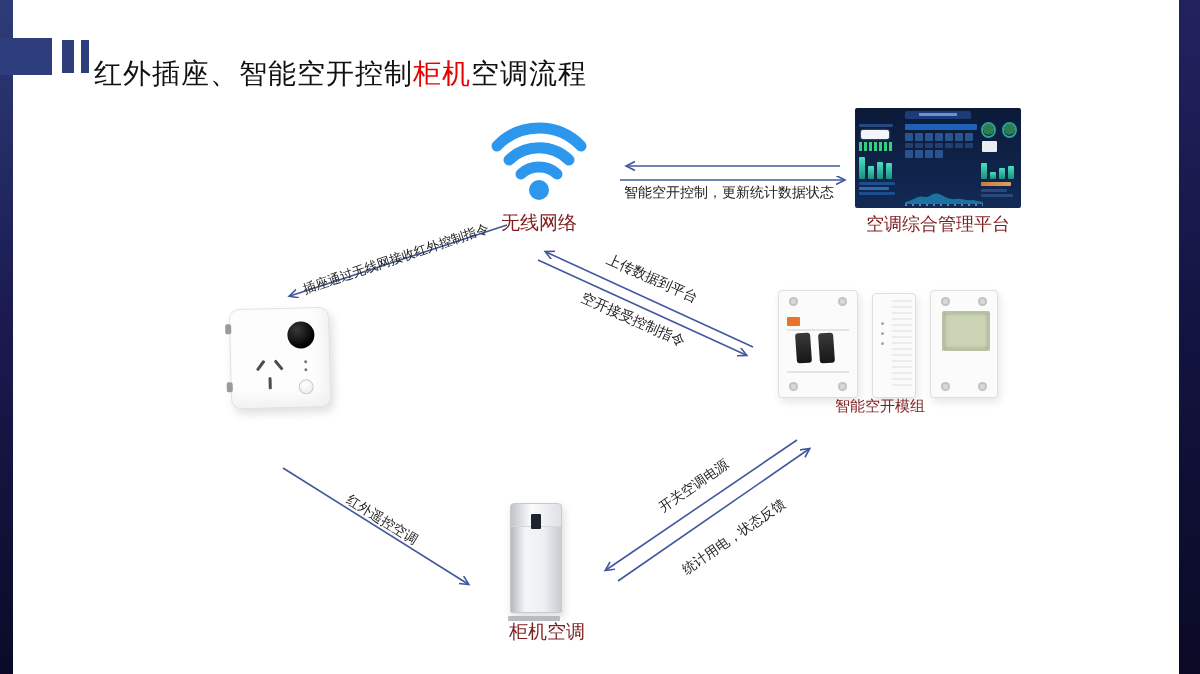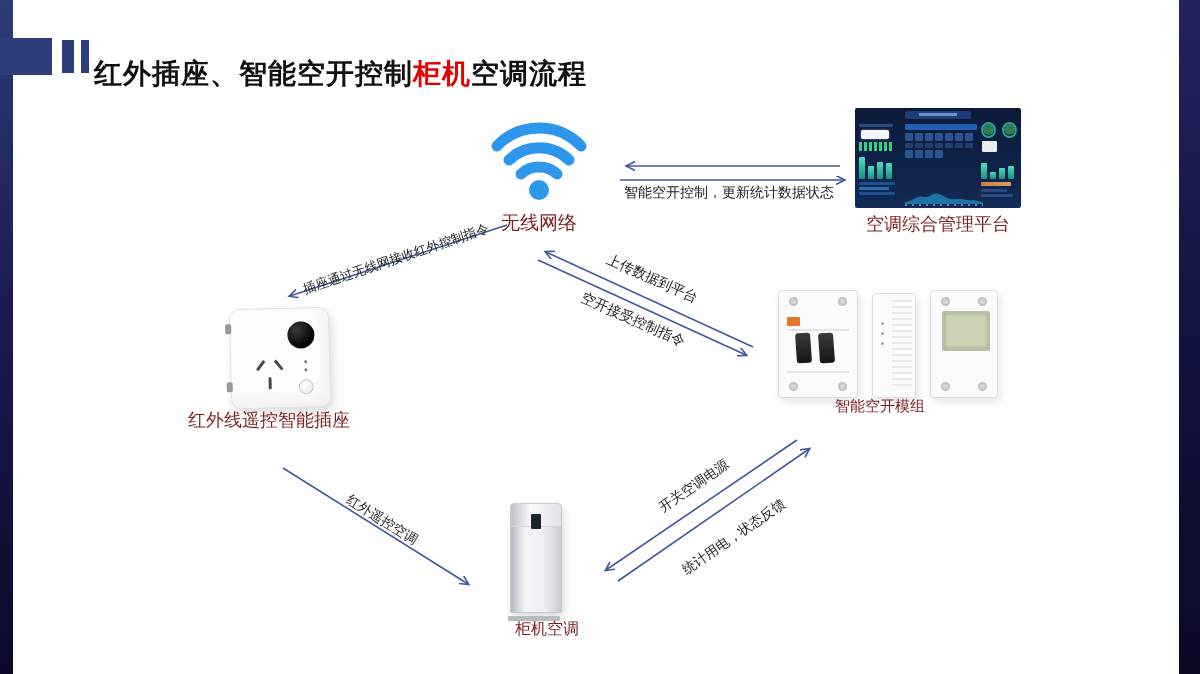--- a/index.html
+++ b/index.html
@@ -9,21 +9,21 @@
   }
   
   .edge-left{position:absolute;left:0;top:0;width:13px;height:674px;
     background:linear-gradient(180deg,#2d3c78 0%,#1b1b52 45%,#0a0a28 100%);}
   .edge-right{position:absolute;right:0;top:0;width:21px;height:674px;
     background:linear-gradient(180deg,#232260 0%,#131340 50%,#0a0a26 100%);}
   
   .title-rect{position:absolute;left:0;top:38px;width:52px;height:37px;background:#2e3e7c;}
   .title-bar1{position:absolute;left:62px;top:40px;width:12px;height:33px;background:#2e3e7c;}
   .title-bar2{position:absolute;left:81px;top:40px;width:8px;height:33px;background:#2e3e7c;}
-  .page-title{position:absolute;left:94px;top:36px;font-size:28px;font-weight:700;color:#111;
+  .page-title{position:absolute;left:94px;top:36px;font-size:28px;font-weight:400;color:#111;
     letter-spacing:1px;white-space:nowrap;}
   .page-title .hl{color:#e60000;}
   
   .arrows{position:absolute;left:0;top:0;width:1200px;height:674px;pointer-events:none;}
   .arrows line{stroke:#41589e;stroke-width:1.6;}
   
   .node-label{position:absolute;color:#7f1d1d;text-align:center;white-space:nowrap;}
   
   .flow-label{position:absolute;font-size:13.5px;color:#222;white-space:nowrap;transform-origin:center;}
   
@@ -219,21 +219,20 @@
       <span class="socket-tab" style="top:72px"></span>
       <span class="ir-window"></span>
       <span class="pin" style="left:28px;top:50px;transform:rotate(38deg)"></span>
       <span class="pin" style="left:46px;top:50px;transform:rotate(-38deg)"></span>
       <span class="pin" style="left:37px;top:68px"></span>
       <span class="dot" style="right:22px;top:52px"></span>
       <span class="dot" style="right:22px;top:60px"></span>
       <span class="btn-circle" style="right:16px;bottom:12px"></span>
     </div>
   </div>
-  <div class="node-label" style="left:178px;top:408px;width:182px;font-size:18px;">红外线遥控智能插座</div>
 
   <div class="breaker">
     <div class="dev devA">
       <span class="screw" style="left:10px;top:6px"></span>
         <span class="screw" style="right:10px;top:6px"></span>
       <span class="screw" style="left:10px;bottom:6px"></span>
         <span class="screw" style="right:10px;bottom:6px"></span>
       <span class="chipA"></span>
       <span class="lineA"></span>
       <span class="toggle" style="left:17px;top:42px;transform:rotate(-4deg)"></span>
@@ -254,21 +253,21 @@
   </div>
   <div class="node-label" style="left:800px;top:397px;width:160px;font-size:15px;">智能空开模组</div>
 
   <div class="ac">
     <div class="ac-body">
       <div class="ac-top"></div>
       <div class="ac-disp"></div>
     </div>
     <div class="ac-base"></div>
   </div>
-  <div class="node-label" style="left:487px;top:619px;width:120px;font-size:16px;">柜机空调</div>
+  <div class="node-label" style="left:487px;top:619px;width:120px;font-size:19px;">柜机空调</div>
 
   <div class="flow-label" style="left:729px;top:193px;font-size:14px;transform:translate(-50%,-50%);">智能空开控制，更新统计数据状态</div>
   <div class="flow-label" style="left:396px;top:259px;font-size:13px;transform:translate(-50%,-50%) rotate(-18.5deg);">插座通过无线网接收红外控制指令</div>
   <div class="flow-label" style="left:652px;top:279px;font-size:14px;transform:translate(-50%,-50%) rotate(24deg);">上传数据到平台</div>
   <div class="flow-label" style="left:633px;top:320px;font-size:14px;transform:translate(-50%,-50%) rotate(24deg);">空开接受控制指令</div>
   <div class="flow-label" style="left:382px;top:520px;font-size:13.5px;transform:translate(-50%,-50%) rotate(32deg);">红外遥控空调</div>
   <div class="flow-label" style="left:694px;top:486px;font-size:13.5px;transform:translate(-50%,-50%) rotate(-34.5deg);">开关空调电源</div>
   <div class="flow-label" style="left:734px;top:537px;font-size:13.5px;transform:translate(-50%,-50%) rotate(-34.5deg);">统计用电，状态反馈</div>
 
 </div>

